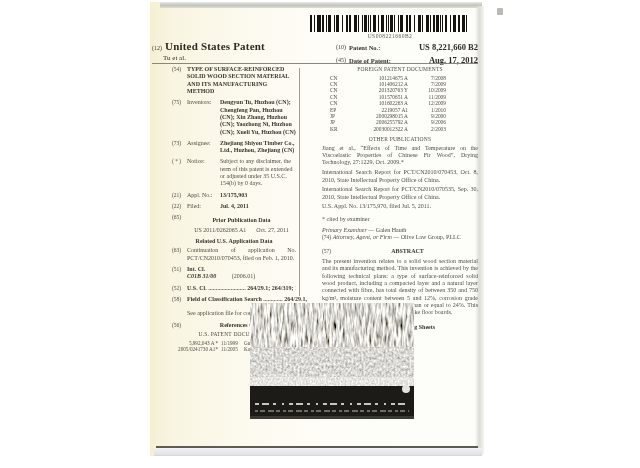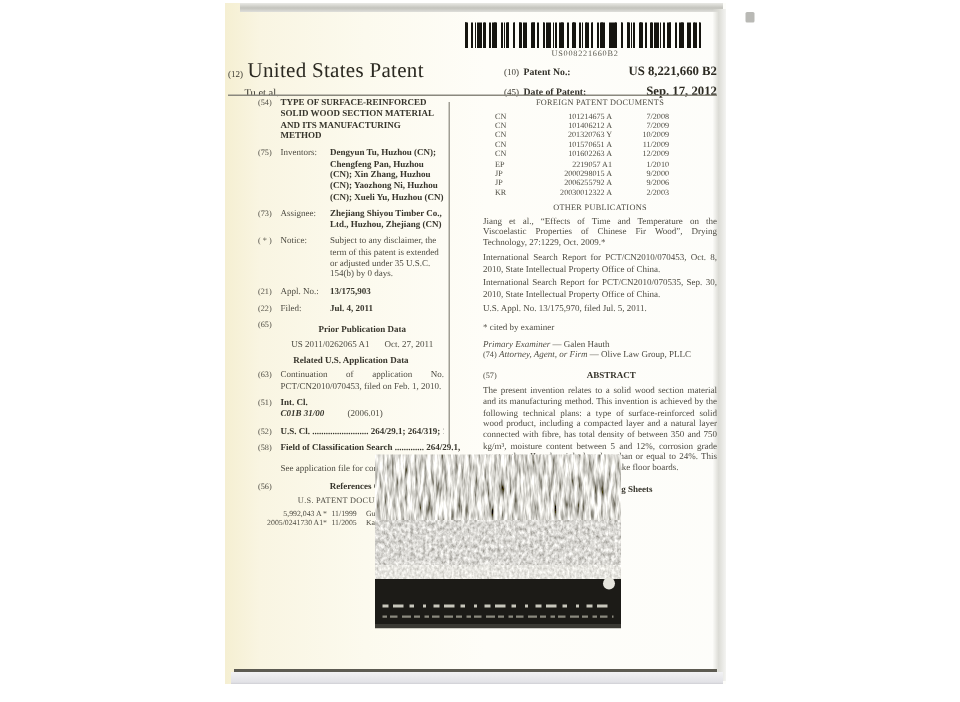--- a/index.html
+++ b/index.html
@@ -21,24 +21,24 @@
     background:
       repeating-linear-gradient(90deg,#15140f 0 1.5px,transparent 1.5px 4px),
       repeating-linear-gradient(90deg,#15140f 0 2px,transparent 2px 9px),
       repeating-linear-gradient(90deg,#15140f 0 1px,transparent 1px 6.5px);}
   .barcode-text{position:absolute;left:160px;top:31px;width:160px;text-align:center;
       font-size:5.5px;letter-spacing:.5px;color:#5a584e;}
   
   .hdr-left{position:absolute;left:2px;top:38px;width:160px;}
   .hdr-title-row{display:flex;align-items:baseline;gap:3px;}
   .hdr-num{font-size:6px;color:#3b3930;}
-  .hdr-title{font-size:14px;font-weight:normal;color:#2c2a22;letter-spacing:.2px;}
+  .hdr-title{font-size:11px;font-weight:bold;color:#2c2a22;letter-spacing:.2px;}
   .hdr-author{font-size:7px;font-weight:normal;color:#33312a;margin:2px 0 0 11px;}
   .hdr-right{position:absolute;left:186px;top:40px;width:142px;font-size:6.5px;}
-  .hdr-right .row{display:flex;align-items:flex-end;margin-bottom:3px;}
+  .hdr-right .row{display:flex;align-items:center;margin-bottom:3px;}
   .hdr-right .lbl{font-weight:bold;color:#33312a;}
   .hdr-right .num{color:#3b3930;margin-right:3px;font-size:6px;}
   .hdr-right .val{margin-left:auto;font-weight:bold;color:#2c2a22;font-size:8.5px;}
   .hdr-rule{position:absolute;left:2px;top:61px;width:326px;height:1px;background:#8a887e;}
   
   .cols{position:absolute;left:0;top:64px;width:334px;}
   .divider{position:absolute;left:149px;top:2px;width:1px;height:228px;background:#a09e94;}
   .col{position:absolute;top:0;font-size:6px;line-height:1.22;}
   .col-left{left:22px;width:124px;}
   .col-right{left:172px;width:156px;}
@@ -90,21 +90,21 @@
     </div>
     <div class="hdr-right">
       <div class="row">
         <span class="num">(10)</span>
         <span class="lbl">Patent No.:</span>
         <span class="val">US 8,221,660 B2</span>
       </div>
       <div class="row">
         <span class="num">(45)</span>
         <span class="lbl">Date of Patent:</span>
-        <span class="val">Sep. 17, 2012</span>
+        <span class="val">Aug. 17, 2012</span>
       </div>
     </div>
     <div class="hdr-rule"></div>
 
     <div class="cols">
       <div class="divider"></div>
 
       <div class="col col-left">
 
         <div class="item">

